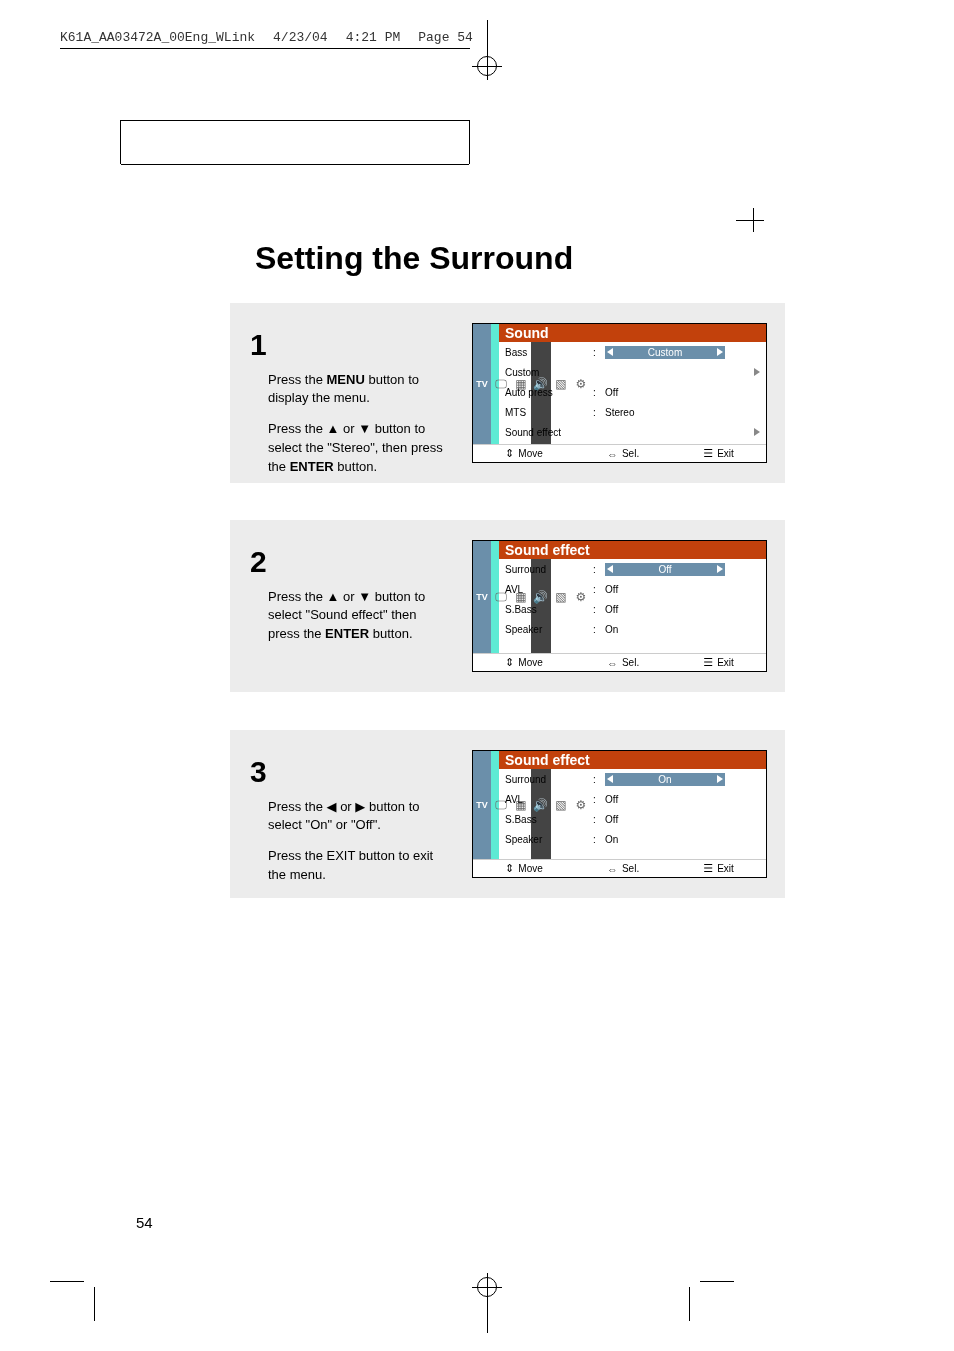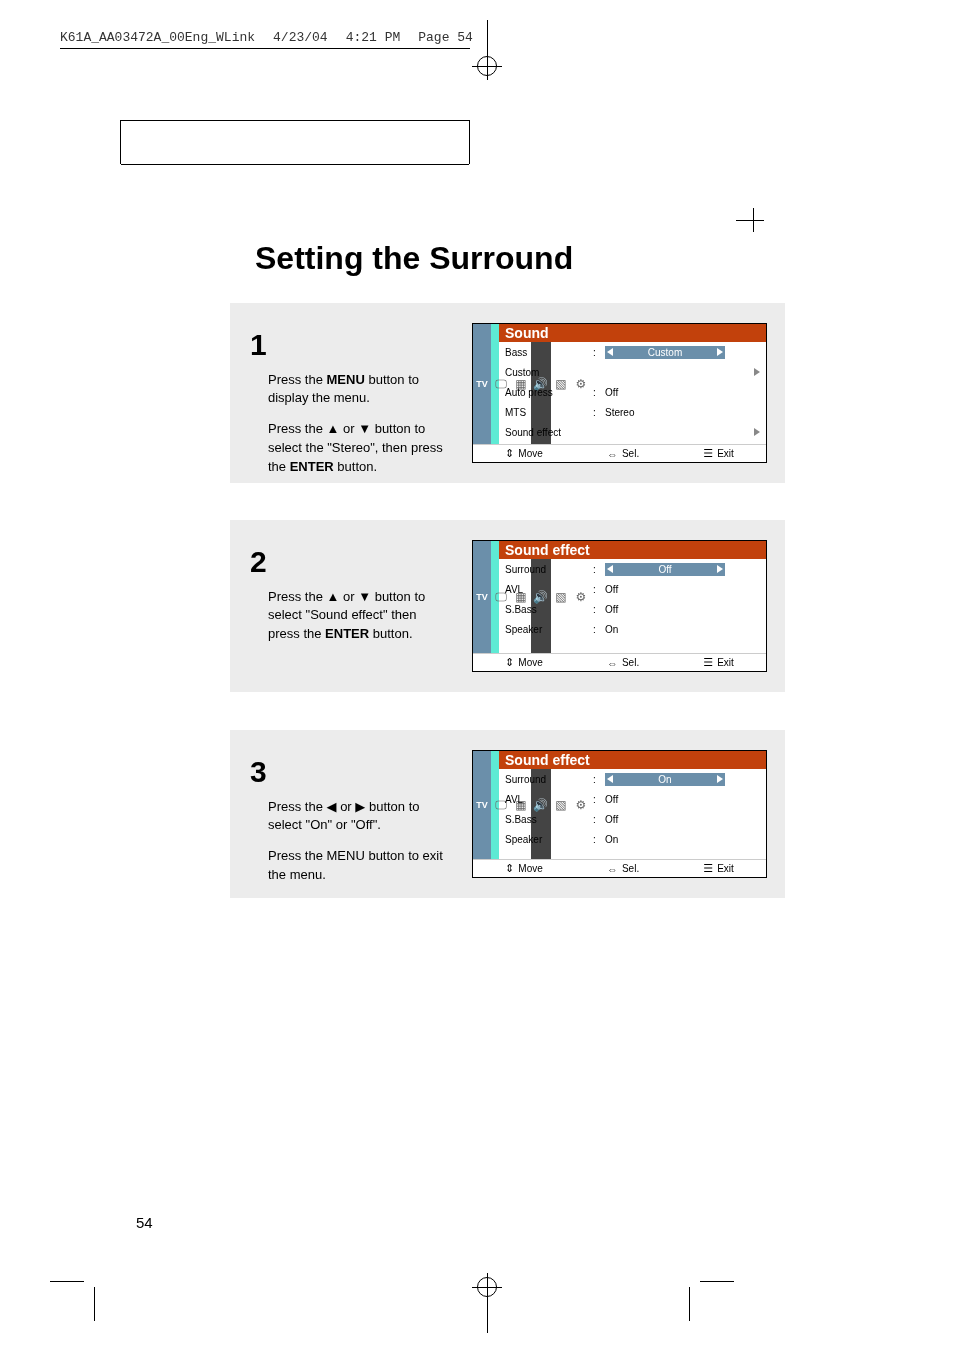--- a/index.html
+++ b/index.html
@@ -325,21 +325,21 @@
             <span>Exit</span>
           </span>
       </div>
     </div>
   </div>
 
   <div class="step-panel p3">
     <div class="step-text">
       <div class="step-num">3</div>
       <div class="para">Press the ◀ or ▶ button to select "On" or "Off".</div>
-      <div class="para">Press the MENU button to exit the menu.</div>
+      <div class="para">Press the EXIT button to exit the menu.</div>
     </div>
 
     <div class="osd" style="height:128px;">
       <div class="osd-sidebar">
         <div class="osd-side-item tv">TV</div>
         <div class="osd-side-item">🖵</div>
         <div class="osd-side-item">▦</div>
         <div class="osd-side-item" style="background:#444;color:#fff;">🔊</div>
         <div class="osd-side-item">▧</div>
         <div class="osd-side-item">⚙</div>

